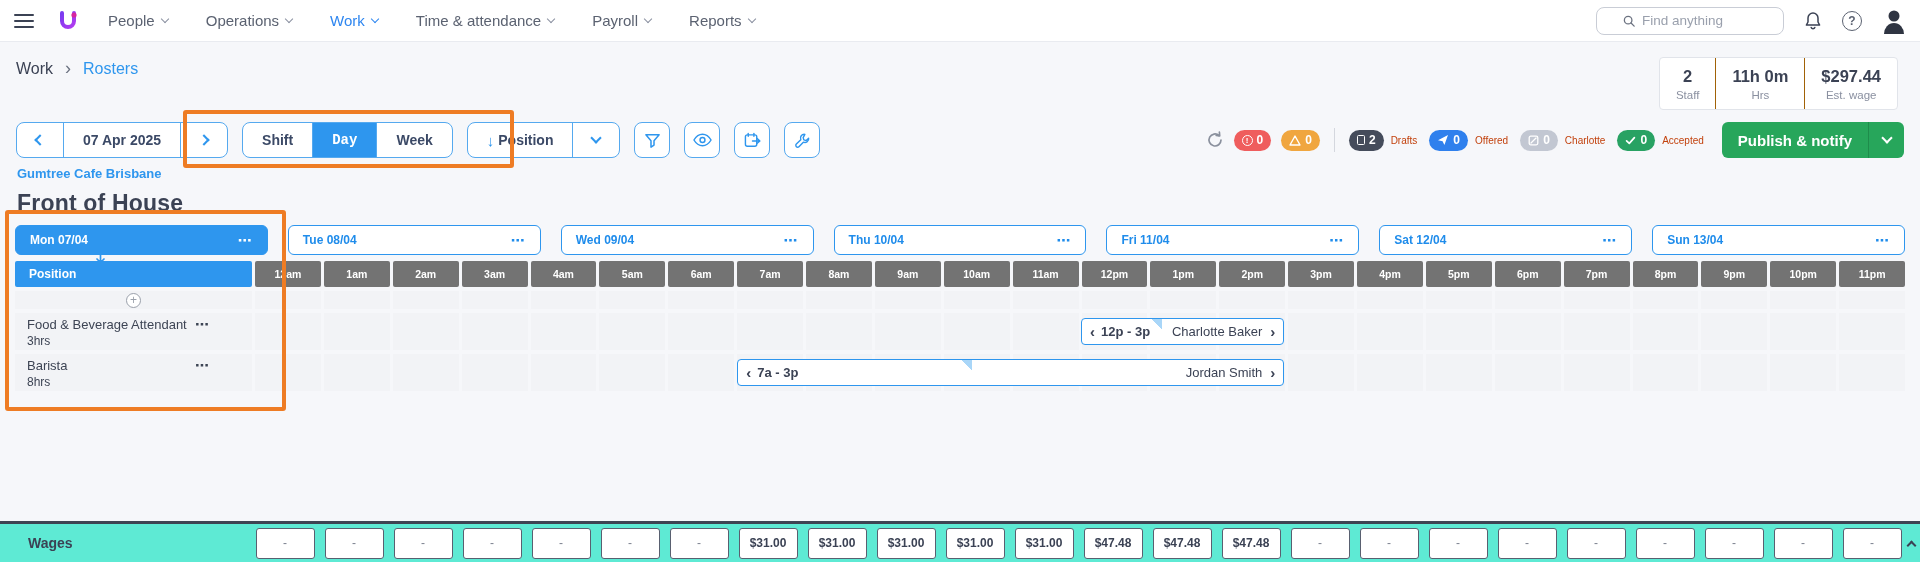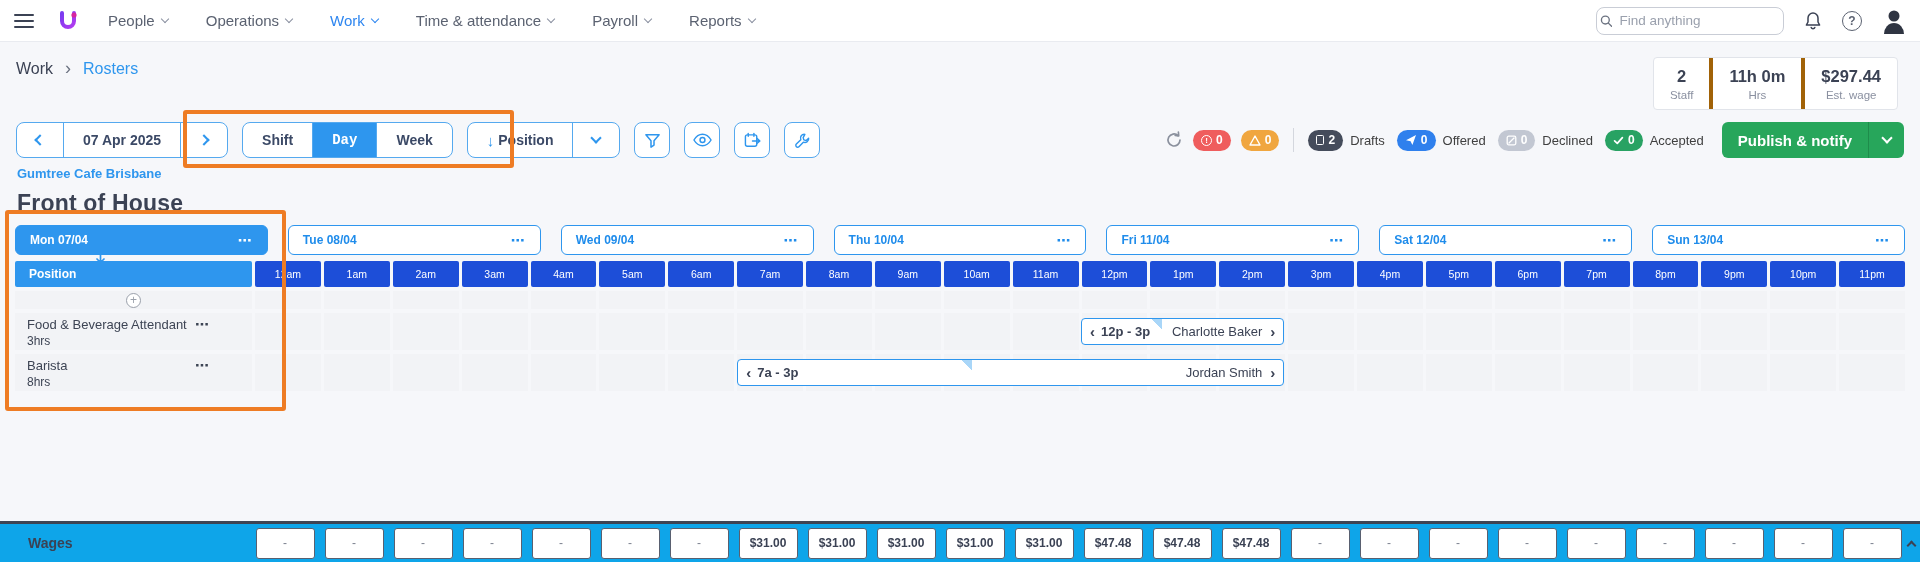--- a/index.html
+++ b/index.html
@@ -14,35 +14,35 @@
   .hamburger i { display:block; height:2px; background:#3b4254; border-radius:1px; }
   .logo { margin-right:28px; display:flex; align-items:center; }
   .nav-menu { display:flex; align-items:center; gap:38px; }
   .nav-item { display:flex; align-items:center; font-size:15px; color:#5b6271; cursor:pointer; white-space:nowrap; }
   .nav-item.active { color:#2e86f0; }
   .nav-item.active .chev { border-color:#2e86f0; }
   .chev { width:6px; height:6px; border-right:1.6px solid #8a90a0; border-bottom:1.6px solid #8a90a0;
     display:inline-block; transform:rotate(45deg); margin-left:7px; margin-top:-4px; }
   .nav-right { margin-left:auto; display:flex; align-items:center; gap:20px; }
   .search-box { width:188px; height:28px; border:1px solid #c9cdd6; border-radius:8px; background:#fff;
-    display:flex; align-items:center; padding:0 3px; gap:7px; }
+    display:flex; align-items:center; padding:0 26px; gap:7px; }
   .search-box input { border:0; outline:0; width:100%; font-size:13.5px; color:#3b4254; background:transparent;
     font-family:"Liberation Sans","DejaVu Sans",sans-serif; }
   .search-box input::placeholder { color:#9aa0ad; }
   .icon-btn { background:none; border:0; cursor:pointer; display:flex; align-items:center; }
   .help-circle { width:20px; height:20px; border:1.6px solid #5b6271; border-radius:50%; color:#5b6271;
     font-size:12px; font-weight:bold; display:flex; align-items:center; justify-content:center; }
 
   
   .breadcrumb { position:absolute; top:60px; left:16px; display:flex; align-items:center; gap:12px; font-size:16px; }
   .crumb-sep { color:#6b7280; font-size:18px; line-height:1; margin-top:-2px; }
   .crumb-link { color:#2e96ee; cursor:pointer; }
   .stats-box { position:absolute; top:57px; right:22px; height:53px; background:#fff; border:1px solid #e1e4ea;
     border-radius:4px; display:flex; align-items:stretch; }
-  .stat { padding:7px 16px 6px; display:flex; flex-direction:column; align-items:center; justify-content:center; border-left:4px solid #a16207; }
+  .stat { padding:7px 16px 6px; display:flex; flex-direction:column; align-items:center; justify-content:center; border-left:1px solid #a16207; }
   .stat:first-child { border-left:0; }
   .stat-value { font-size:16.5px; font-weight:bold; color:#3b4254; white-space:nowrap; }
   .stat-label { font-size:11.5px; color:#8a90a0; margin-top:3px; white-space:nowrap; }
 
   
   .toolbar { position:absolute; top:122px; left:16px; display:flex; align-items:center; gap:14px; height:36px; }
   .seg-group { display:flex; align-items:stretch; height:36px; border:1.5px solid #55a9ef; border-radius:8px; background:#fff; overflow:hidden; }
   .seg { display:flex; align-items:center; justify-content:center; padding:0 19px; font-size:14px; font-weight:bold;
     color:#3b4966; border-left:1.5px solid #55a9ef; cursor:pointer; white-space:nowrap; }
   .seg:first-child { border-left:0;text-align:center; }
@@ -51,21 +51,21 @@
   .chev-r { width:8px; height:8px; border-right:2px solid #2e96ee; border-top:2px solid #2e96ee; transform:rotate(45deg); }
   .chev-d-blue { width:8px; height:8px; border-right:2px solid #2e96ee; border-bottom:2px solid #2e96ee; transform:rotate(45deg); margin-top:-4px; }
   .sort-arrow { color:#2e96ee; font-weight:bold; font-size:15px; margin-right:4px; }
   .tool-icon-btn { width:36px; height:36px; border:1.5px solid #55a9ef; border-radius:8px; background:#fff;
     display:flex; align-items:center; justify-content:center; cursor:pointer; }
 
   
   .status-row { position:absolute; top:122px; right:16px; height:36px; display:flex; align-items:center; gap:10px; }
   .pill { height:21px; border-radius:11px; display:flex; align-items:center; padding:0 8px; gap:4px; color:#fff;
     font-size:12px; font-weight:bold; }
-  .pill-label { font-size:13px; color:#404040; margin-left:-3px; margin-right:2px; }
+  .pill-label { font-size:10px; color:#c2410c; margin-left:-3px; margin-right:2px; }
   .v-div { width:1px; height:24px; background:#d4d7de; margin:0 4px; }
   .mini-circle { width:11px; height:11px; border:1.4px solid #fff; border-radius:50%; display:flex; align-items:center;
     justify-content:center; font-size:8px; font-weight:bold; color:#fff; }
   .mini-doc { width:8px; height:10px; border:1.3px solid #fff; border-radius:1.5px; display:inline-block; }
   .publish-btn { height:36px; display:flex; align-items:stretch; border-radius:6px; overflow:hidden; cursor:pointer; margin-left:6px; }
   .publish-main { background:#27a65b; color:#fff; font-size:15px; font-weight:bold; display:flex; align-items:center; padding:0 16px; white-space:nowrap; }
   .publish-caret { background:#27a65b; border-left:1px solid #1e8c4b; width:36px; display:flex; align-items:center; justify-content:center; }
   .chev-d-white { width:8px; height:8px; border-right:2px solid #fff; border-bottom:2px solid #fff; transform:rotate(45deg); margin-top:-4px; }
 
   
@@ -76,21 +76,21 @@
   
   .grid-wrap { position:absolute; top:225px; left:15px; width:1890px; }
   .day-tabs { display:flex; gap:20px; height:30px; margin-bottom:6px; }
   .day-tab { flex:1; border:1.5px solid #2e96ee; border-radius:6px; background:#fff; color:#1f8ceb;
     font-size:12px; font-weight:bold; display:flex; align-items:center; padding:0 14px; cursor:pointer; }
   .day-tab .dots { margin-left:auto; font-size:14px; letter-spacing:1px; }
   .day-tab.active { background:#2e96ee; color:#fff; }
   .time-header { display:flex; gap:3px; height:26px; margin-bottom:4px; }
   .corner-cell { width:237px; flex:none; background:#2e96ee; color:#fff; border-radius:2px; font-size:12px;
     font-weight:bold; display:flex; align-items:center; padding-left:14px; }
-  .hour-cell { flex:1; background:#1d4ed8; color:#fff; border-radius:2px; font-size:10.5px; font-weight:normal;
+  .hour-cell { flex:1; background:#737373; color:#fff; border-radius:2px; font-size:10.5px; font-weight:bold;
     display:flex; align-items:center; justify-content:center; }
   .plus-row { display:flex; gap:3px; height:18px; margin-bottom:4px; }
   .plus-label { width:237px; flex:none; background:#f2f3f6; display:flex; align-items:center; justify-content:center; }
   .plus-circle { width:15px; height:15px; border:1.4px solid #9aa0ab; border-radius:50%; color:#9aa0ab; font-size:12px;
     line-height:12px; display:flex; align-items:center; justify-content:center; cursor:pointer; background:#fff; }
   .row-cell { flex:1; background:#f2f3f6; }
   .pos-row { position:relative; display:flex; gap:3px; height:37px; margin-bottom:4px; }
   .pos-label { width:237px; flex:none; background:#f2f3f6; padding:4px 10px 0 12px; position:relative; }
   .pos-name { font-size:13px; color:#3d4454; white-space:nowrap; }
   .pos-hrs { font-size:12px; color:#3d4454; margin-top:2px; }
@@ -102,21 +102,21 @@
   .shift-emp { flex:1; text-align:right; font-size:13px; color:#3b4254; margin-right:8px; white-space:nowrap; }
   .break-marker { position:absolute; top:0; width:10px; height:10px;
     background:linear-gradient(to top right, transparent 49.5%, #a9d6f8 50%); }
 
   
   .hl-box { position:absolute; border:4px solid #ee7c24; border-radius:3px; z-index:60; pointer-events:none; }
   .hl-1 { top:110px; left:183px; width:331px; height:58px; }
   .hl-2 { top:210px; left:5px; width:281px; height:201px; }
 
   
-  .wages-band { position:absolute; left:0; right:0; bottom:0; height:41px; background:#0ea5e9; border-top:3px solid #3e4453;
+  .wages-band { position:absolute; left:0; right:0; bottom:0; height:41px; background:#5eead4; border-top:3px solid #3e4453;
     display:flex; align-items:center; }
   .wages-label { position:absolute; left:28px; font-size:14px; font-weight:bold; color:#3b4254; }
   .wage-cells { position:absolute; left:252px; width:1653px; display:flex; gap:3px; }
   .wage-cell { flex:1; display:flex; align-items:center; justify-content:center; }
   .wage-box { width:calc(100% - 7px); height:31px; background:#fff; border:1.5px solid #596070; border-radius:3px;
     display:flex; align-items:center; justify-content:center; font-size:12px; font-weight:bold; color:#3b4254; white-space:nowrap; }
   .wage-box.dash { color:#7c8290; font-weight:normal; }
   .scroll-up { position:absolute; right:5px; bottom:13px; cursor:pointer; }
   .chev-u-dark { width:7px; height:7px; border-left:2px solid #3b4254; border-top:2px solid #3b4254; transform:rotate(45deg); display:block; }
 </style>
@@ -296,21 +296,21 @@
         <span>0</span>
       </div>
       <span class="pill-label">Offered</span>
       <div class="pill" style="background: rgb(194, 199, 210);">
         <svg width="11" height="11" viewBox="0 0 11 11">
           <rect x="1.2" y="1.2" width="8.6" height="8.6" rx="1.5" fill="none" stroke="#fff" stroke-width="1.3"></rect>
           <line x1="3" y1="8" x2="8" y2="3" stroke="#fff" stroke-width="1.3" stroke-linecap="round"></line>
         </svg>
         <span>0</span>
       </div>
-      <span class="pill-label">Declined</span>
+      <span class="pill-label">Charlotte</span>
       <div class="pill" style="background: rgb(40, 162, 99);">
         <svg width="11" height="11" viewBox="0 0 11 11">
           <path d="M1.6 5.8 L4.3 8.4 L9.4 2.6" fill="none" stroke="#fff" stroke-width="1.7" stroke-linecap="round" stroke-linejoin="round"></path>
         </svg>
         <span>0</span>
       </div>
       <span class="pill-label">Accepted</span>
       <div class="publish-btn">
         <div class="publish-main">Publish &amp; notify</div>
         <div class="publish-caret">

